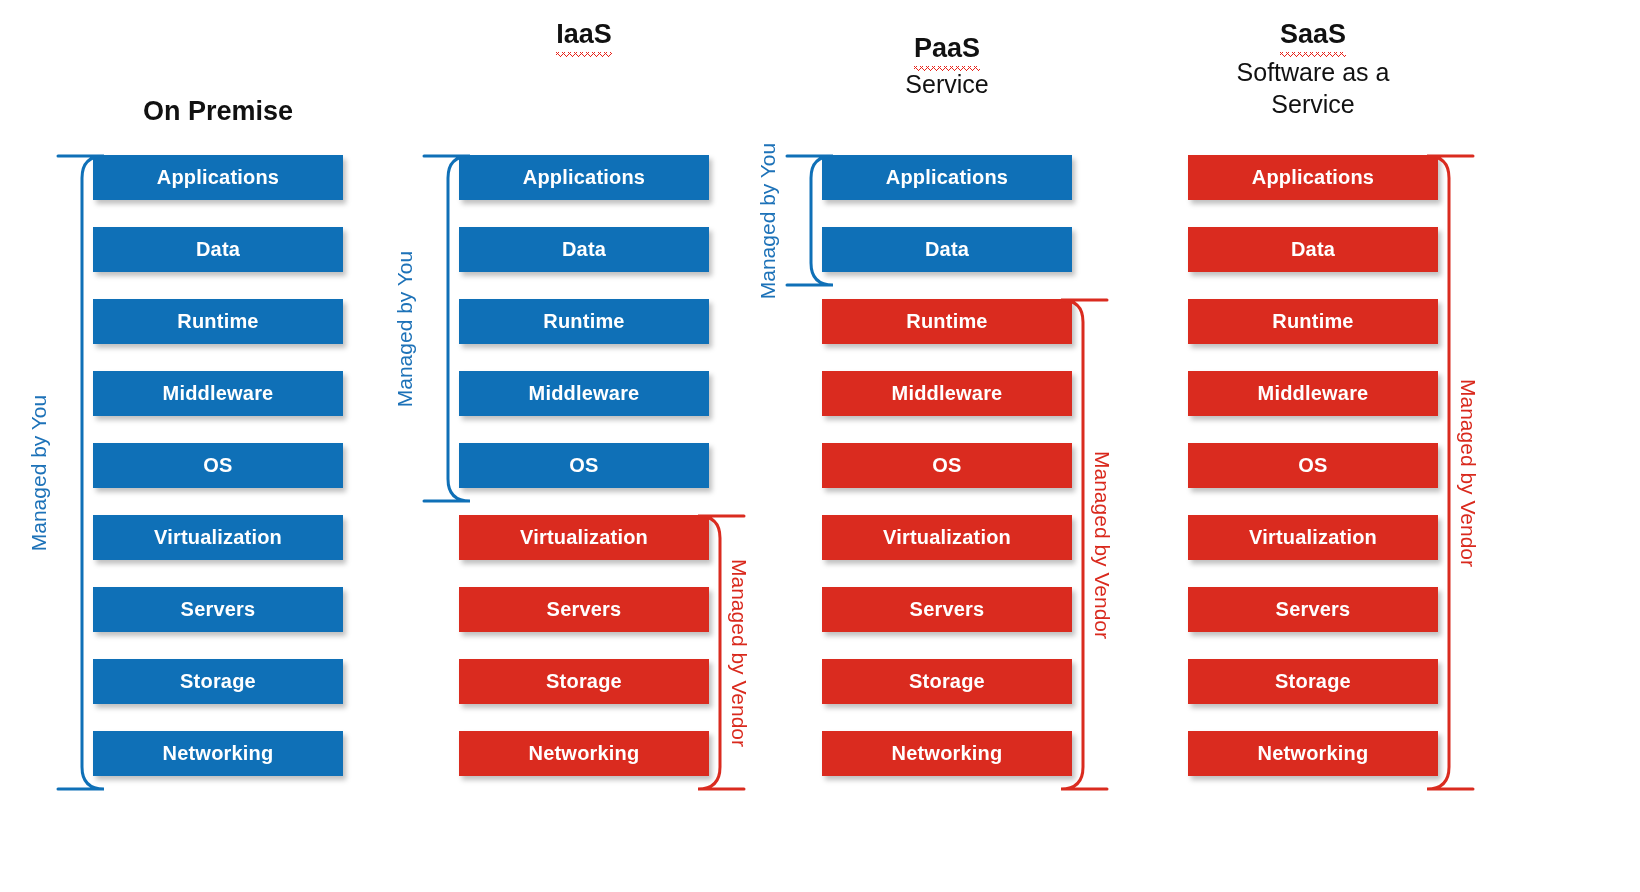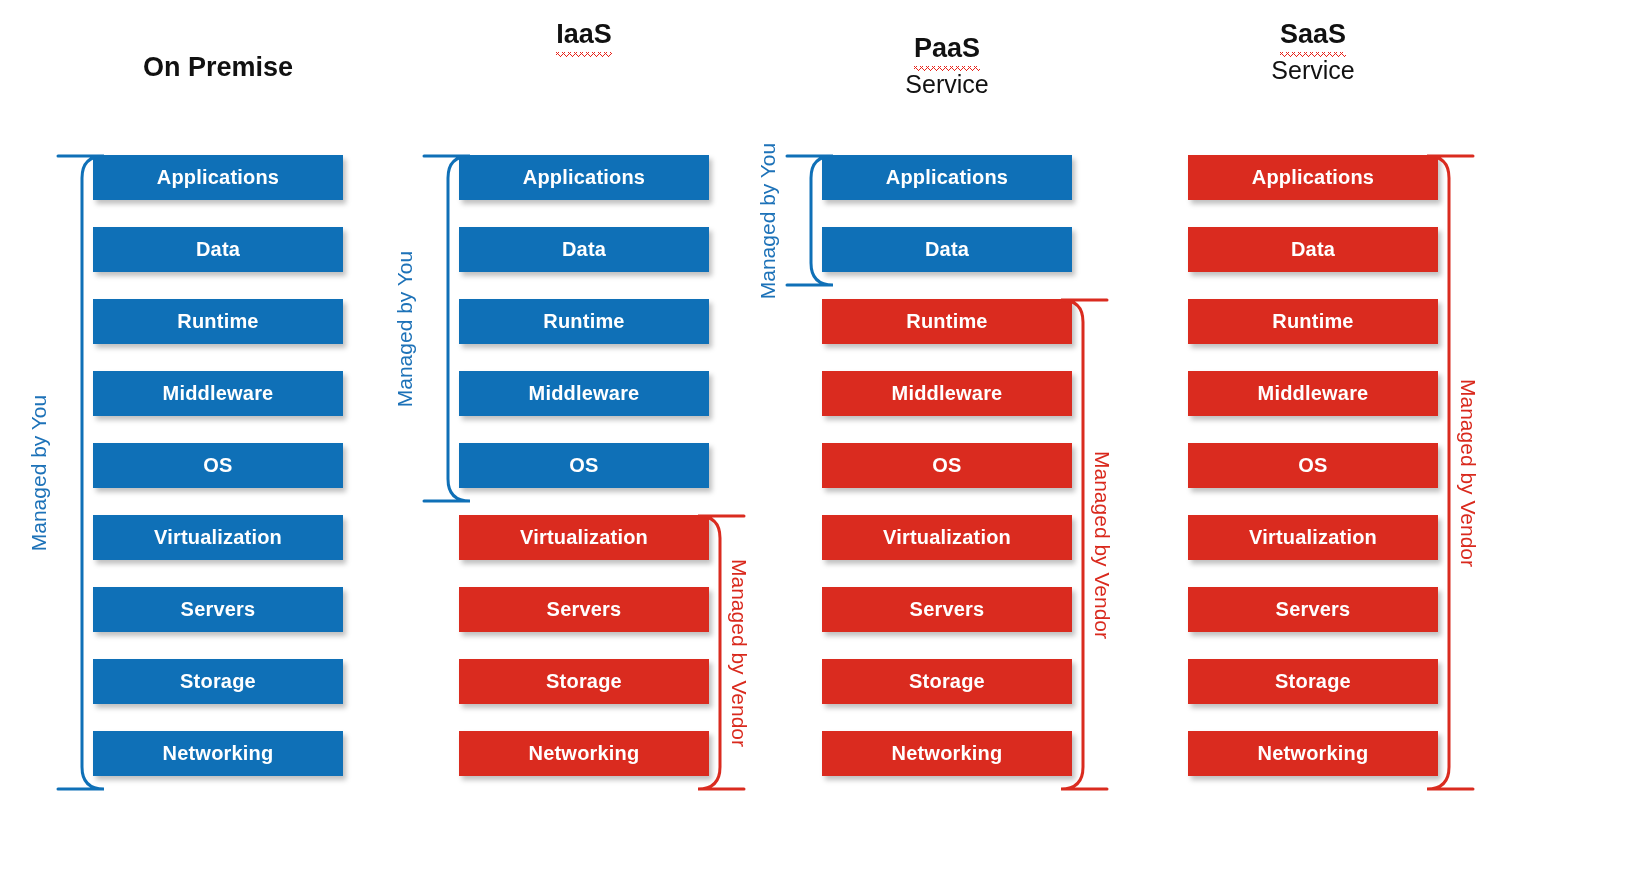--- a/index.html
+++ b/index.html
@@ -39,20 +39,21 @@
     background-position:0 0, 3px 0;
   }
   .header .sub{
     font-size:25px;
     font-weight:normal;
     margin-top:2px;
   }
   .header .title-only{
     font-size:27px;
     font-weight:bold;
+    margin-top:44px;
   }
 
   
   .stack{position:absolute;}
   .block{
     position:absolute;
     width:250px;
     height:45px;
     display:flex;
     align-items:center;
@@ -96,20 +97,21 @@
   <div class="abbr squiggle">IaaS</div>
 </div>
 
 <div class="header" style="left:822px;top:31px;width:250px;">
   <div class="abbr squiggle">PaaS</div>
   <div class="sub" style="margin-top:0;">Service</div>
 </div>
 
 <div class="header" style="left:1188px;top:17px;width:250px;">
   <div class="abbr squiggle">SaaS</div>
+  <div class="sub">Software as a</div>
   <div class="sub" style="margin-top:0;">Service</div>
 </div>
 
 <div class="stack" id="stack-0" style="left:93px;top:155px;width:250px;height:650px;">
     <div class="block blue" style="top: 0px; left: 0px;">Applications</div>
     <div class="block blue" style="top: 72px; left: 0px;">Data</div>
     <div class="block blue" style="top: 144px; left: 0px;">Runtime</div>
     <div class="block blue" style="top: 216px; left: 0px;">Middleware</div>
     <div class="block blue" style="top: 288px; left: 0px;">OS</div>
     <div class="block blue" style="top: 360px; left: 0px;">Virtualization</div>

